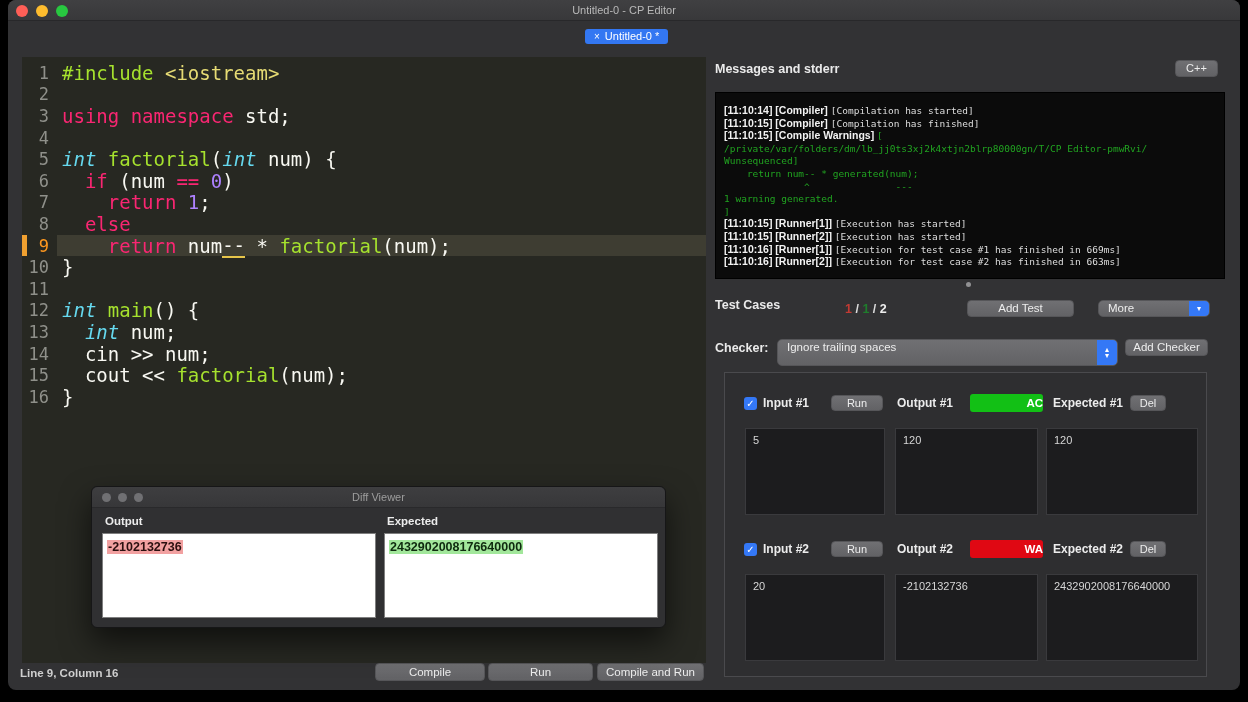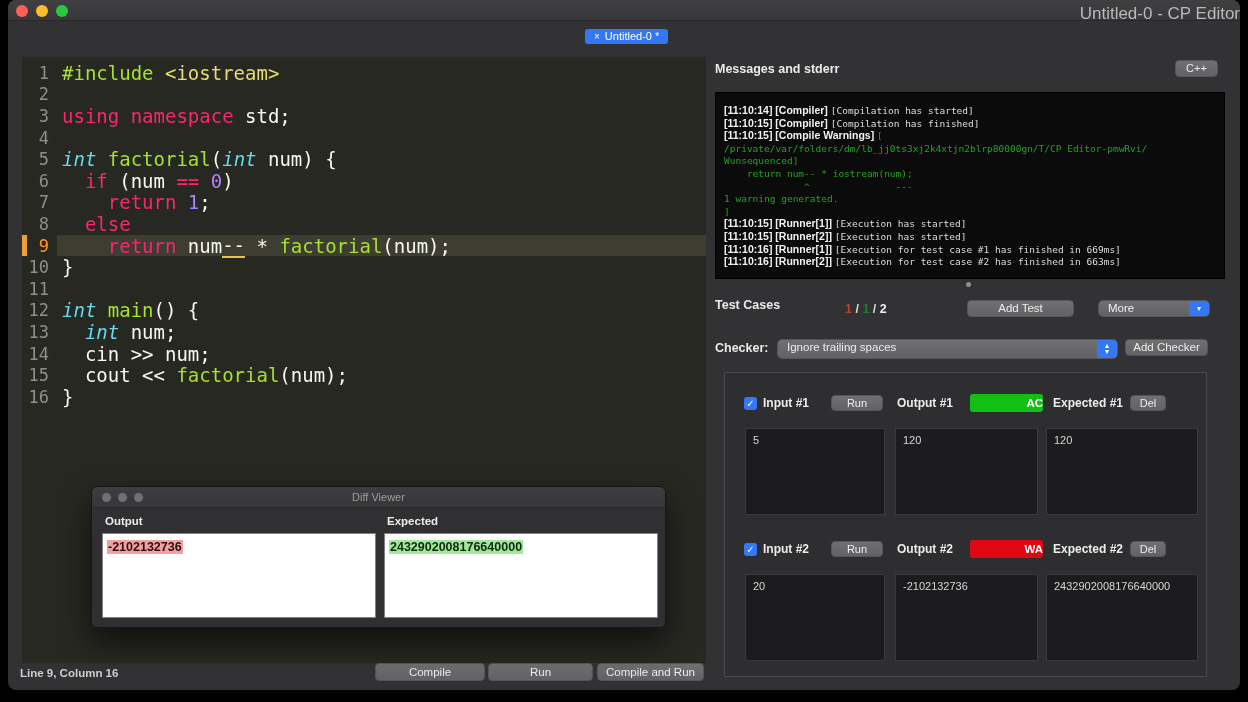--- a/index.html
+++ b/index.html
@@ -9,22 +9,22 @@
   .window { position:absolute; left:8px; top:0; width:1232px; height:690px;
             background:#323234; border-radius:8px; overflow:hidden; }
 
   
   .titlebar { position:absolute; left:0; top:0; width:100%; height:21px;
               background:linear-gradient(#404042,#38383a); border-bottom:1px solid #28282a; }
   .tl { position:absolute; top:5px; width:12px; height:12px; border-radius:50%; }
   .tl.red{ left:8px;  background:#ff5f57; }
   .tl.yellow{ left:28px; background:#febc2e; }
   .tl.green{ left:48px; background:#28c840; }
-  .win-title { position:absolute; top:4px; left:0; width:100%; text-align:right;
-               font-size:17px; color:#b9b9b9; font-weight:500; }
+  .win-title { position:absolute; top:4px; left:0; width:100%; text-align:center;
+               font-size:11px; color:#b9b9b9; font-weight:500; }
 
   
   .tab { position:absolute; left:577px; top:29px; height:15px; padding:0 9px;
          background:#3377f2; border-radius:3px; color:#fff; font-size:11px;
          line-height:15px; display:flex; gap:5px; align-items:center; }
   .tab .x { font-size:10px; }
 
   
   .editor { position:absolute; left:14px; top:57px; width:684px; height:606px;
             background:#272822; font-family:"DejaVu Sans Mono", monospace;
@@ -66,21 +66,21 @@
   .tc-counts { position:absolute; left:837px; top:302px; font-size:12.5px; font-weight:bold; }
   .btn-addtest { position:absolute; left:959px; top:300px; width:107px; height:17px; line-height:15px; }
   .combo { position:absolute; background:linear-gradient(#707073,#626265); border:1px solid #565659;
            border-radius:5px; color:#ededed; font-size:11.5px; overflow:hidden; }
   .combo .cap { position:absolute; right:0; top:0; bottom:0; width:20px; background:#3478f6;
                 color:#fff; display:flex; flex-direction:column; align-items:center; justify-content:center;
                 border-radius:0 4px 4px 0; }
   .combo .cap span { line-height:6px; font-size:8px; }
   .combo-more { left:1090px; top:300px; width:112px; height:17px; line-height:15px; padding-left:9px; }
   .checker-label { position:absolute; left:707px; top:341px; font-size:12.5px; font-weight:bold; color:#eaeaea; }
-  .combo-checker { left:769px; top:339px; width:341px; height:20px; line-height:15px; padding-left:9px; }
+  .combo-checker { left:769px; top:339px; width:341px; height:27px; line-height:15px; padding-left:9px; }
   .btn-addchecker { position:absolute; left:1117px; top:339px; width:83px; height:17px; line-height:15px; }
 
   
   .tc-container { position:absolute; left:716px; top:372px; width:483px; height:305px;
                   border:1px solid #4a4a4d; background:#2e2e30; }
   .tc-block { position:absolute; left:0; width:100%; height:121px; }
   .tc-block .hrow { position:absolute; top:0; left:0; width:100%; height:18px; }
   .tc-check { position:absolute; left:19px; top:2px; width:13px; height:13px; background:#3478f6;
               border-radius:3px; color:#fff; font-size:10px; line-height:13px; text-align:center; }
   .tc-label { position:absolute; top:1px; font-size:12px; font-weight:bold; color:#ececec; }
@@ -175,21 +175,21 @@
     <div class="btn bb btn-car">Compile and Run</div>
 
     <div class="msg-header">Messages and stderr</div>
     <div class="btn btn-lang">C++</div>
     <div class="console">
         <div class="log-line"><span class="seg-label">[11:10:14] [Compiler] </span><span class="seg-mono">[Compilation has started]</span></div>
         <div class="log-line"><span class="seg-label">[11:10:15] [Compiler] </span><span class="seg-mono">[Compilation has finished]</span></div>
         <div class="log-line"><span class="seg-label">[11:10:15] [Compile Warnings] </span><span class="seg-green">[</span></div>
         <div class="log-line"><span class="seg-green">/private/var/folders/dm/lb_jj0ts3xj2k4xtjn2blrp80000gn/T/CP Editor-pmwRvi/</span></div>
         <div class="log-line"><span class="seg-green">Wunsequenced]</span></div>
-        <div class="log-line"><span class="seg-green">    return num-- * iostream(num);</span></div>
+        <div class="log-line"><span class="seg-green">    return num-- * generated(num);</span></div>
         <div class="log-line"><span class="seg-green">              ^               ---</span></div>
         <div class="log-line"><span class="seg-green">1 warning generated.</span></div>
         <div class="log-line"><span class="seg-green">]</span></div>
         <div class="log-line"><span class="seg-label">[11:10:15] [Runner[1]] </span><span class="seg-mono">[Execution has started]</span></div>
         <div class="log-line"><span class="seg-label">[11:10:15] [Runner[2]] </span><span class="seg-mono">[Execution has started]</span></div>
         <div class="log-line"><span class="seg-label">[11:10:16] [Runner[1]] </span><span class="seg-mono">[Execution for test case #1 has finished in 669ms]</span></div>
         <div class="log-line"><span class="seg-label">[11:10:16] [Runner[2]] </span><span class="seg-mono">[Execution for test case #2 has finished in 663ms]</span></div>
       </div>
     <div class="split-dot"></div>
 

